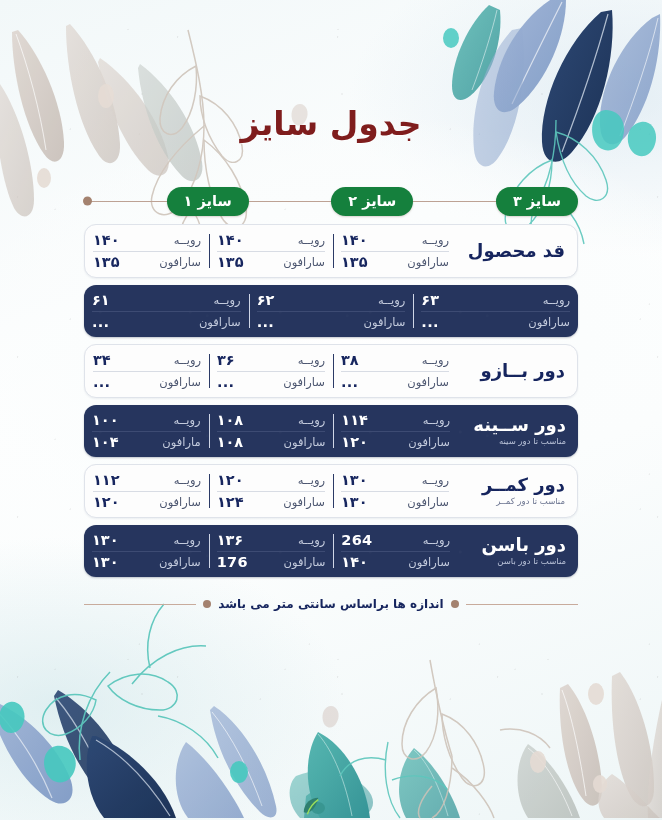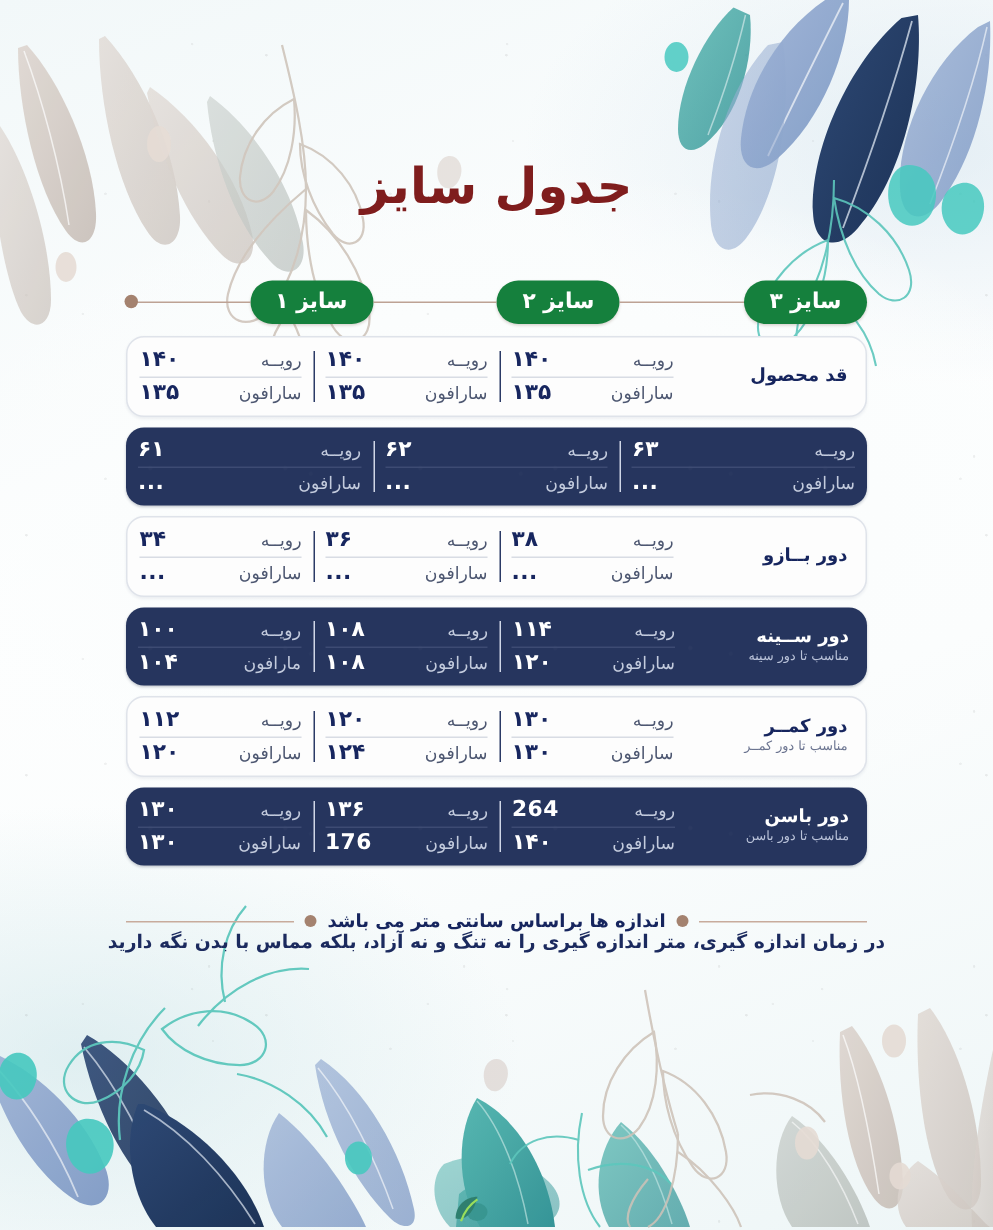--- a/index.html
+++ b/index.html
@@ -70,21 +70,21 @@
       radial-gradient(circle at 67% 72%, rgba(255,255,255,.08) 0 1px, transparent 2px),
       radial-gradient(circle at 88% 22%, rgba(255,255,255,.07) 0 1px, transparent 2px);
     background-size:90px 90px,120px 120px,140px 140px;
     pointer-events:none;
   }
 
   .rowlabel{
     flex:0 0 108px;display:flex;flex-direction:column;justify-content:center;
     align-items:flex-start;padding-right:12px;position:relative;z-index:1;
   }
-  .rowlabel .lab{font-size:12px;font-weight:bold;letter-spacing:.5px;line-height:1.1;}
+  .rowlabel .lab{font-size:18px;font-weight:bold;letter-spacing:.5px;line-height:1.1;}
   .rowlabel .sub{font-size:8.5px;line-height:1.3;margin-top:2px;letter-spacing:.2px;}
   .row.light .lab{color:#16255e;}
   .row.light .sub{color:#6b7490;}
   .row.dark  .lab{color:#ffffff;}
   .row.dark  .sub{color:#b9c2d8;}
 
   .sizecell{
     flex:1 1 0;display:flex;flex-direction:column;justify-content:center;
     position:relative;z-index:1;padding:0 8px;
   }
@@ -112,21 +112,21 @@
   .val{
     font-size:14.5px;font-weight:bold;letter-spacing:.3px;white-space:nowrap;
     flex:1 1 auto;text-align:left;
   }
   .row.light .val{color:#17265f;}
   .row.dark  .val{color:#ffffff;}
 
   
   .note-strip{
     position:absolute;top:596px;right:84px;width:494px;height:16px;
-    display:flex;align-items:center;gap:7px;margin-top:10px;
+    display:flex;align-items:center;gap:7px;
   }
   .note-rail{flex:1 1 auto;height:1px;background:#c8ab9c;}
   .note-dot{flex:0 0 auto;width:8px;height:8px;border-radius:50%;background:#a4826f;}
   .note-text{
     flex:0 0 auto;font-size:12px;font-weight:bold;color:#16255e;white-space:nowrap;
     letter-spacing:-.2px;
   }
   .note2{
     position:absolute;top:620px;left:0;right:0;text-align:center;
     font-size:12.5px;color:#1b2a5e;font-weight:bold;letter-spacing:-.2px;
@@ -529,20 +529,19 @@
   </div>
 
   <div class="note-strip">
     <div class="note-rail"></div>
     <div class="note-dot"></div>
     <div class="note-text">اندازه ها براساس سانتی متر می باشد</div>
     <div class="note-dot"></div>
     <div class="note-rail"></div>
   </div>
 
-  <div class="note2">در زمان اندازه گیری، متر اندازه گیری را نه تنگ و نه آزاد، بلکه مماس با بدن نگه دارید</div>
 
   <svg class="logo" viewBox="0 0 24 22" xmlns="http://www.w3.org/2000/svg">
     <path d="M4 18 C4 8 12 2 20 2 C18 12 12 20 4 18 Z" fill="#2f7f6f"></path>
     <path d="M8 20 C10 14 14 8 20 4" stroke="#9ade5b" stroke-width="1.6" fill="none"></path>
   </svg>
 
 </div>
 
 </body></html>

